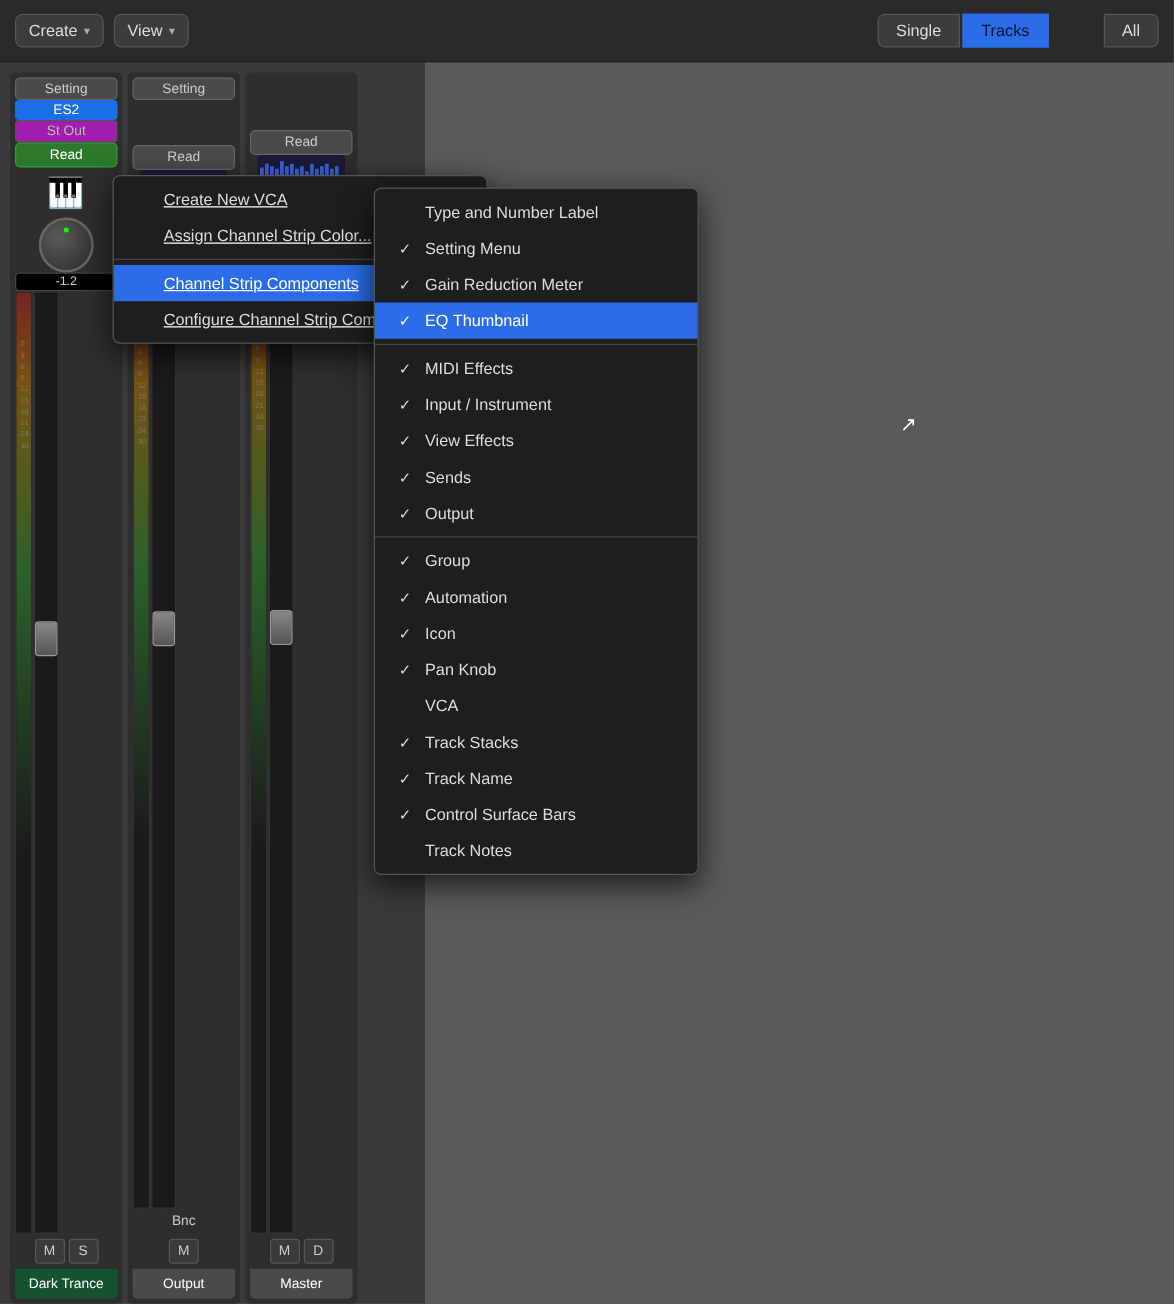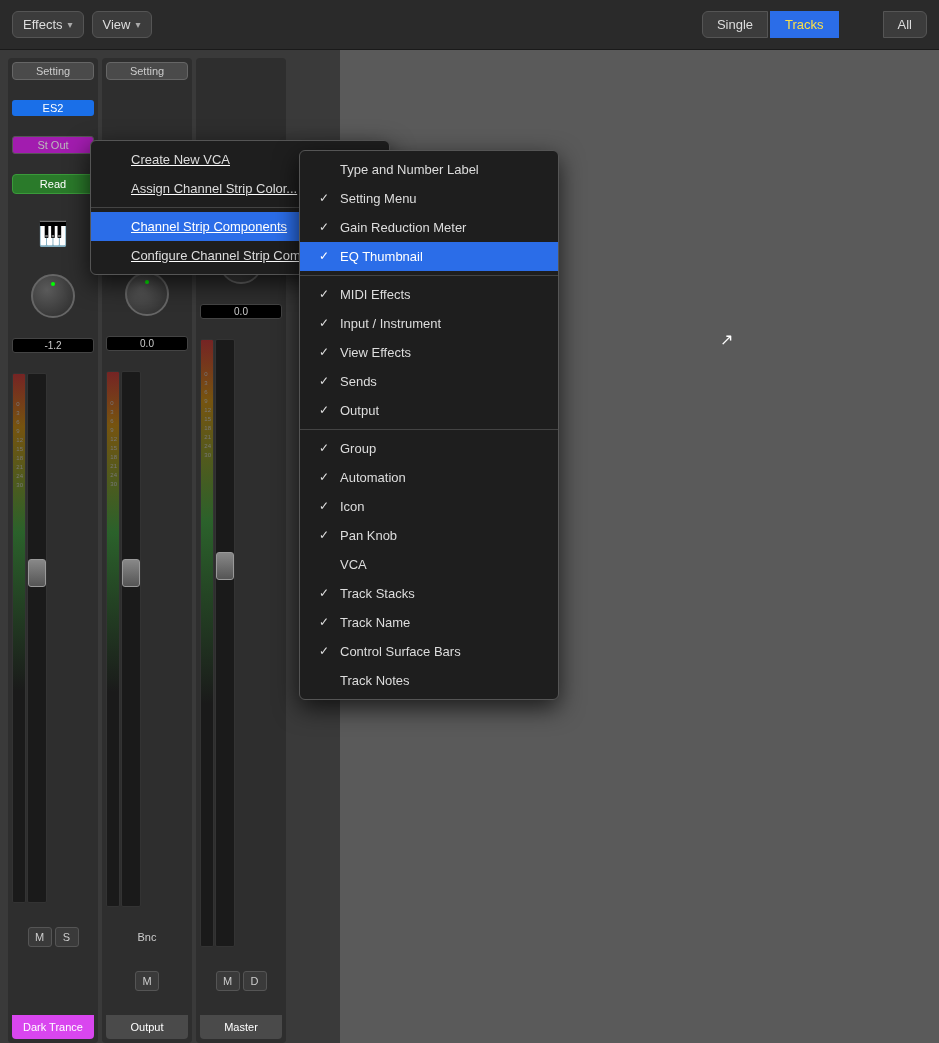--- a/index.html
+++ b/index.html
@@ -55,21 +55,21 @@
       color: #ddd;
       padding: 5px 14px;
       font-size: 13px;
       cursor: pointer;
     }
     .view-btn:first-child { border-radius: 6px 0 0 6px; }
     .view-btn:last-child { border-radius: 0 6px 6px 0; margin-left: 42px; }
     .view-btn.active {
       background: #2b6de8;
       border-color: #2b6de8;
-      color: #fde047;
+      color: #0f172a;
     }
 
     
     .main-content {
       display: flex;
       height: calc(100% - 50px);
       position: relative;
     }
 
     
@@ -84,21 +84,21 @@
 
     
     .channel-strip {
       display: flex;
       flex-direction: column;
       align-items: center;
       width: 90px;
       background: #2e2e2e;
       border-radius: 4px;
       padding: 4px;
-      gap: 20px;
+      gap: 0;
       position: relative;
     }
 
     .setting-btn {
       background: #4a4a4a;
       border: 1px solid #666;
       border-radius: 4px;
       color: #ccc;
       font-size: 11px;
       padding: 2px 8px;
@@ -275,21 +275,21 @@
 
     
     .channel-name-bar {
       padding: 6px 4px;
       text-align: center;
       font-size: 11px;
       border-radius: 0 0 4px 4px;
       cursor: pointer;
       width: 100%;
     }
-    .channel-name-bar.green-bg { background: #d946ef; margin-top: 44px; }
+    .channel-name-bar.green-bg { background: #14532d; }
     .channel-name-bar.gray-bg { background: #4a4a4a; }
 
     
     .context-menu {
       position: absolute;
       background: #1e1e1e;
       border: 1px solid #555;
       border-radius: 6px;
       box-shadow: 0 8px 24px rgba(0,0,0,0.7);
       z-index: 100;
@@ -342,21 +342,21 @@
       left: 299px;
       top: 100px;
     }
 
     .submenu-item {
       padding: 7px 16px;
       cursor: pointer;
       font-size: 13px;
       color: #ddd;
       display: flex;
-      align-items: flex-start;
+      align-items: flex-end;
       gap: 8px;
       white-space: nowrap;
     }
     .submenu-item.highlighted {
       background: #2b6de8;
       color: #fff;
     }
     .submenu-item .checkmark {
       width: 16px;
       text-align: center;
@@ -381,21 +381,21 @@
       flex: 1;
       background: #5a5a5a;
     }
   </style>
 </head>
 <body>
 
 <div class="top-bar">
   <div class="top-bar-left">
     <button class="dropdown-btn">
-      <span>Effects</span>
+      <span>Create</span>
       <span class="chevron">▾</span>
     </button>
     <button class="dropdown-btn">
       <span>View</span>
       <span class="chevron">▾</span>
     </button>
   </div>
   <div class="top-bar-right">
     <button class="view-btn">Single</button>
     <button class="view-btn active">Tracks</button>

